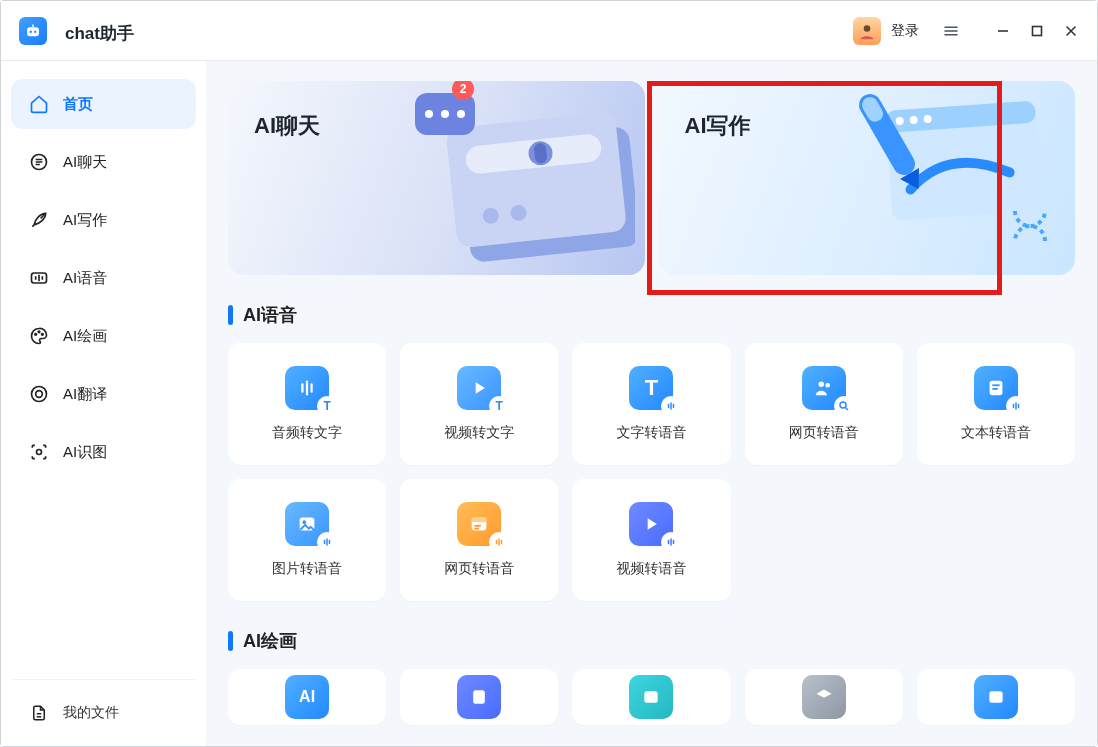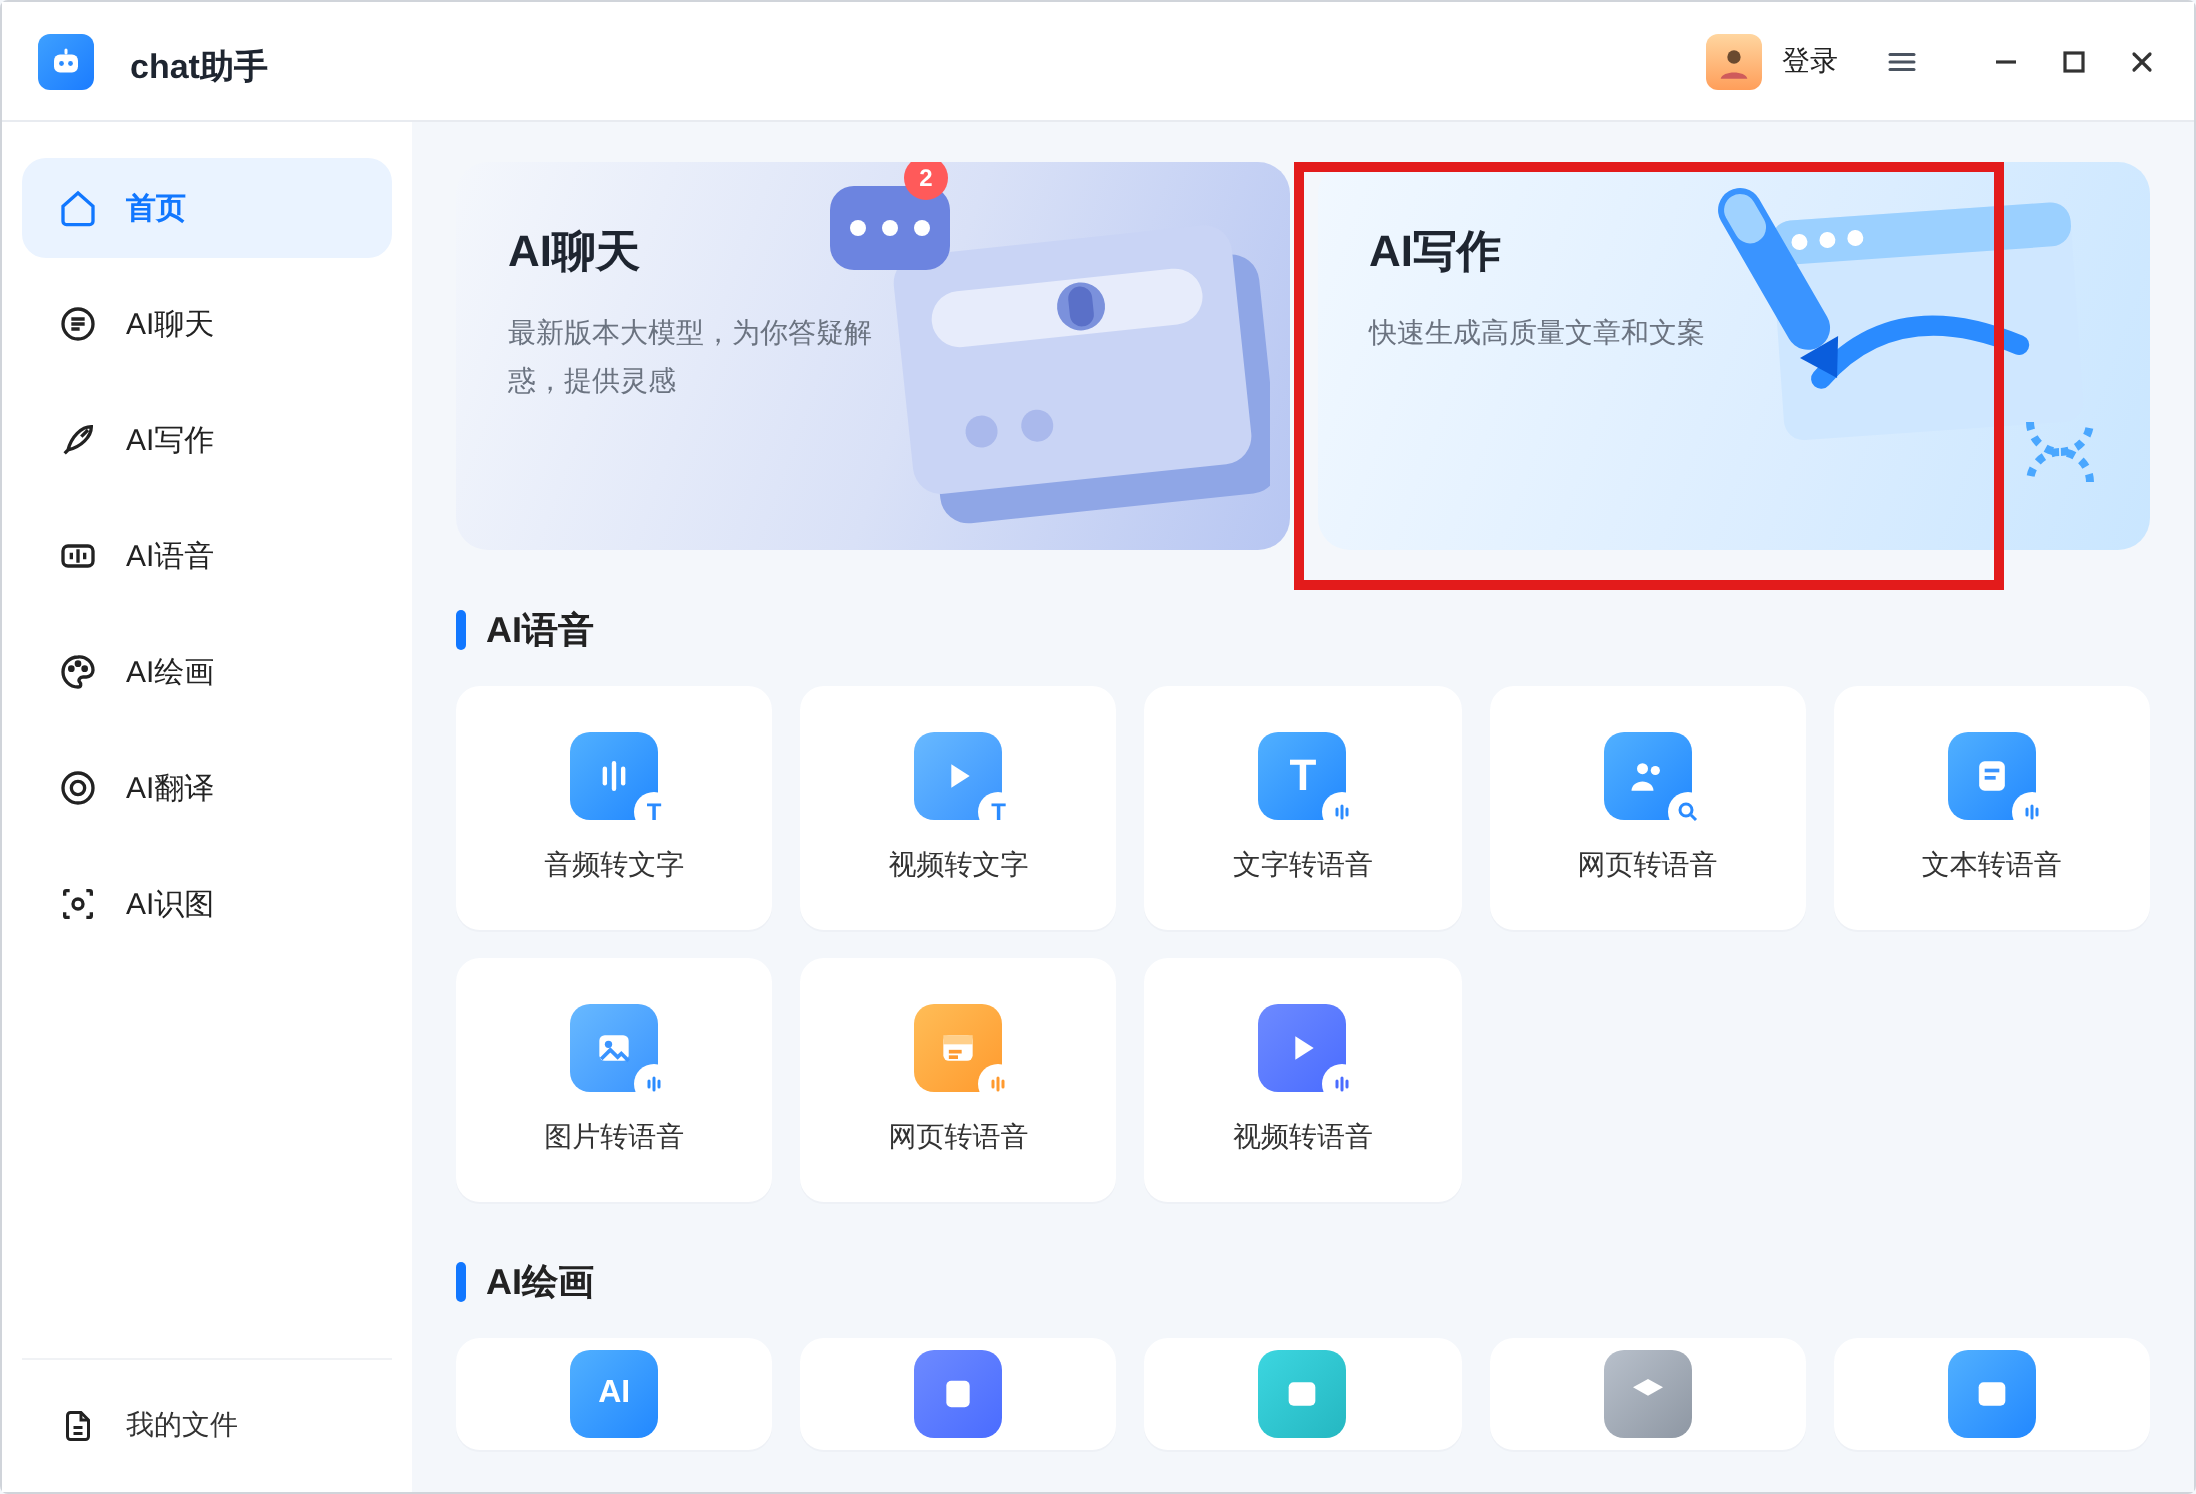--- a/index.html
+++ b/index.html
@@ -286,21 +286,20 @@
           <span>我的文件</span>
         </div>
       </div>
     </div>
 
     <div class="content">
 
       <div class="hero-row">
         <div class="hero-card left">
           <div class="hero-title">AI聊天</div>
-          <div class="hero-sub">最新版本大模型，为你答疑解惑，提供灵感</div>
           <div class="hero-art">
             <svg viewBox="0 0 220 194">
               <g transform="translate(20,25) rotate(-6)">
                 <rect x="20" y="40" width="170" height="120" rx="14" fill="#8fa6e6"></rect>
                 <rect x="8" y="24" width="170" height="120" rx="14" fill="#c9d4f5"></rect>
                 <rect x="25" y="44" width="136" height="28" rx="14" fill="#e7ecfb"></rect>
                 <circle cx="100" cy="58" r="12" fill="#7b91dc"></circle>
                 <rect x="94" y="48" width="12" height="20" rx="6" fill="#5a70c8"></rect>
                 <circle cx="44" cy="115" r="8" fill="#aab9ec"></circle>
                 <circle cx="72" cy="115" r="8" fill="#aab9ec"></circle>
@@ -311,21 +310,20 @@
                   <circle cx="30" cy="33" r="4" fill="#fff"></circle>
                   <circle cx="46" cy="33" r="4" fill="#fff"></circle>
                 <circle cx="48" cy="8" r="11" fill="#ff5a5a"></circle>
                 <text x="48" y="12" text-anchor="middle" fill="#fff" font-size="12" font-weight="700">2</text>
               </g>
             </svg>
           </div>
         </div>
         <div class="hero-card right">
           <div class="hero-title">AI写作</div>
-          <div class="hero-sub">快速生成高质量文章和文案</div>
           <div class="hero-art">
             <svg viewBox="0 0 220 194">
               <g transform="translate(40,30) rotate(-4)">
                 <rect x="0" y="0" width="150" height="110" rx="10" fill="#cfe7ff"></rect>
                 <rect x="0" y="0" width="150" height="22" rx="10" fill="#9bd0ff"></rect>
                 <circle cx="14" cy="11" r="4" fill="#fff"></circle>
                   <circle cx="28" cy="11" r="4" fill="#fff"></circle>
                   <circle cx="42" cy="11" r="4" fill="#fff"></circle>
                 <path d="M20 80 Q60 40 120 70" stroke="#2a8bff" stroke-width="10" fill="none" stroke-linecap="round"></path>
               </g>

